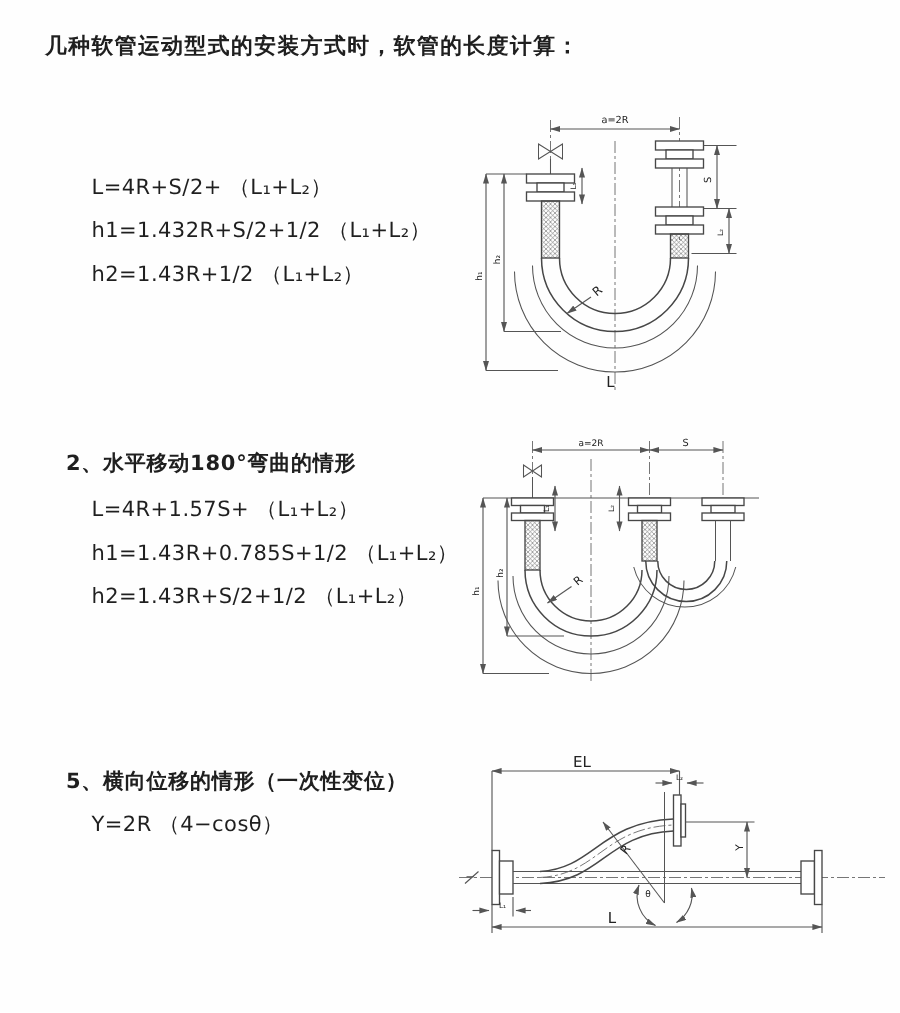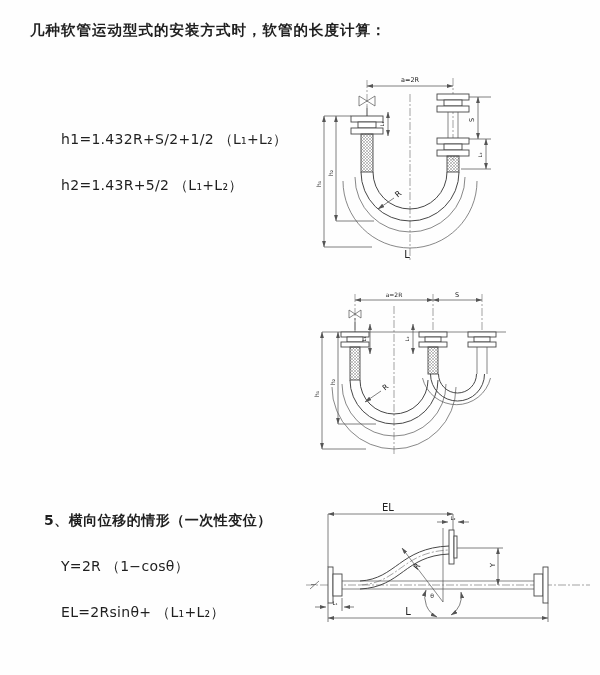--- a/index.html
+++ b/index.html
@@ -6,41 +6,42 @@
   #page{
     position:relative;width:600px;height:675px;background:#fefefe;
     font-family:"DejaVu Sans","Liberation Sans",sans-serif;color:#1f1f1f;overflow:hidden;
   }
   .page-title{
     position:absolute;left:30px;top:21px;font-size:14.5px;font-weight:bold;
     letter-spacing:1px;white-space:nowrap;
   }
   .section{position:absolute;width:300px;}
   .sec-heading{font-size:14px;font-weight:bold;letter-spacing:0.5px;white-space:nowrap;}
-  .formula{font-size:14px;margin-top:28px;padding-left:17px;letter-spacing:0.3px;white-space:nowrap;}
+  .formula{font-size:14px;margin-top:11px;padding-left:17px;letter-spacing:0.3px;white-space:nowrap;}
   .formula.first{margin-top:13px;}
   .diagram{position:absolute;}
   svg text{fill:#222;font-family:"DejaVu Sans","Liberation Sans",sans-serif;}
   .geo{stroke:#474747;stroke-width:1;fill:none;}
   .geo-thin{stroke:#545454;stroke-width:0.7;fill:none;}
   .dim{stroke:#555;stroke-width:0.75;fill:none;}
   .cl{stroke:#666;stroke-width:0.6;fill:none;stroke-dasharray:8 2 2 2;}
   .flange{stroke:#474747;stroke-width:0.9;fill:#ffffff;}
   .hose{stroke:#474747;stroke-width:0.9;}
 </style>
 </head>
 <body>
 
 <div id="page">
 
   <div class="page-title">几种软管运动型式的安装方式时，软管的长度计算：</div>
 
   <div class="section" style="left:44px;top:103px;">
+    <div class="formula first">L=4R+S/2+ （L₁+L₂）</div>
     <div class="formula">h1=1.432R+S/2+1/2 （L₁+L₂）</div>
-    <div class="formula">h2=1.43R+5/2 （L₁+L₂）</div>
+    <div class="formula">h2=1.43R+1/2 （L₁+L₂）</div>
   </div>
 
   <svg class="diagram" style="left:310px;top:70px;" width="282" height="195" viewBox="0 0 282 195">
     <defs>
       <marker id="arr1" viewBox="0 0 10 6" refX="9.5" refY="3" markerWidth="9" markerHeight="5.4" orient="auto-start-reverse">
         <path d="M0 0 L10 3 L0 6 Z" fill="#555"></path>
       </marker>
       <pattern id="hatch1" width="3" height="3" patternUnits="userSpaceOnUse">
         <path d="M0 0 L3 3 M3 0 L0 3" stroke="#6b6b6b" stroke-width="0.4"></path>
       </pattern>
@@ -119,20 +120,26 @@
     <text x="172" y="85" font-size="5" transform="rotate(-90 172 85)" text-anchor="middle">L₂</text>
 
     <g class="dim">
       <line x1="84" y1="128" x2="68" y2="139" marker-end="url(#arr1)"></line>
     </g>
     <text x="90" y="126" font-size="8" transform="rotate(-40 90 126)" text-anchor="middle">R</text>
 
     <text x="97" y="188" font-size="10" text-anchor="middle">L</text>
   </svg>
 
+  <div class="section" style="left:44px;top:300px;">
+    <div class="sec-heading">2、水平移动180°弯曲的情形</div>
+    <div class="formula first">L=4R+1.57S+ （L₁+L₂）</div>
+    <div class="formula">h1=1.43R+0.785S+1/2 （L₁+L₂）</div>
+    <div class="formula">h2=1.43R+S/2+1/2 （L₁+L₂）</div>
+  </div>
 
   <svg class="diagram" style="left:310px;top:284px;" width="282" height="180" viewBox="0 0 282 180">
     <defs>
       <marker id="arr2" viewBox="0 0 10 6" refX="9.5" refY="3" markerWidth="9" markerHeight="5.4" orient="auto-start-reverse">
         <path d="M0 0 L10 3 L0 6 Z" fill="#555"></path>
       </marker>
       <pattern id="hatch2" width="3" height="3" patternUnits="userSpaceOnUse">
         <path d="M0 0 L3 3 M3 0 L0 3" stroke="#6b6b6b" stroke-width="0.4"></path>
       </pattern>
     </defs>
@@ -215,22 +222,21 @@
     <text x="99" y="55" font-size="5" transform="rotate(-90 99 55)" text-anchor="middle">L₂</text>
 
     <g class="dim">
       <line x1="71" y1="107" x2="55" y2="118" marker-end="url(#arr2)"></line>
     </g>
     <text x="77" y="105" font-size="7.5" transform="rotate(-40 77 105)" text-anchor="middle">R</text>
   </svg>
 
   <div class="section" style="left:44px;top:512px;">
     <div class="sec-heading">5、横向位移的情形（一次性变位）</div>
-    <div class="formula">Y=2R （1−cosθ）</div>
-    <div class="formula">EL=2Rsinθ+ （L₁+L₂）</div>
+    <div class="formula">Y=2R （4−cosθ）</div>
   </div>
 
   <svg class="diagram" style="left:298px;top:500px;" width="300" height="150" viewBox="0 0 300 150">
     <defs>
       <marker id="arr3" viewBox="0 0 10 6" refX="9.5" refY="3" markerWidth="9" markerHeight="5.4" orient="auto-start-reverse">
         <path d="M0 0 L10 3 L0 6 Z" fill="#555"></path>
       </marker>
     </defs>
 
     <g>

